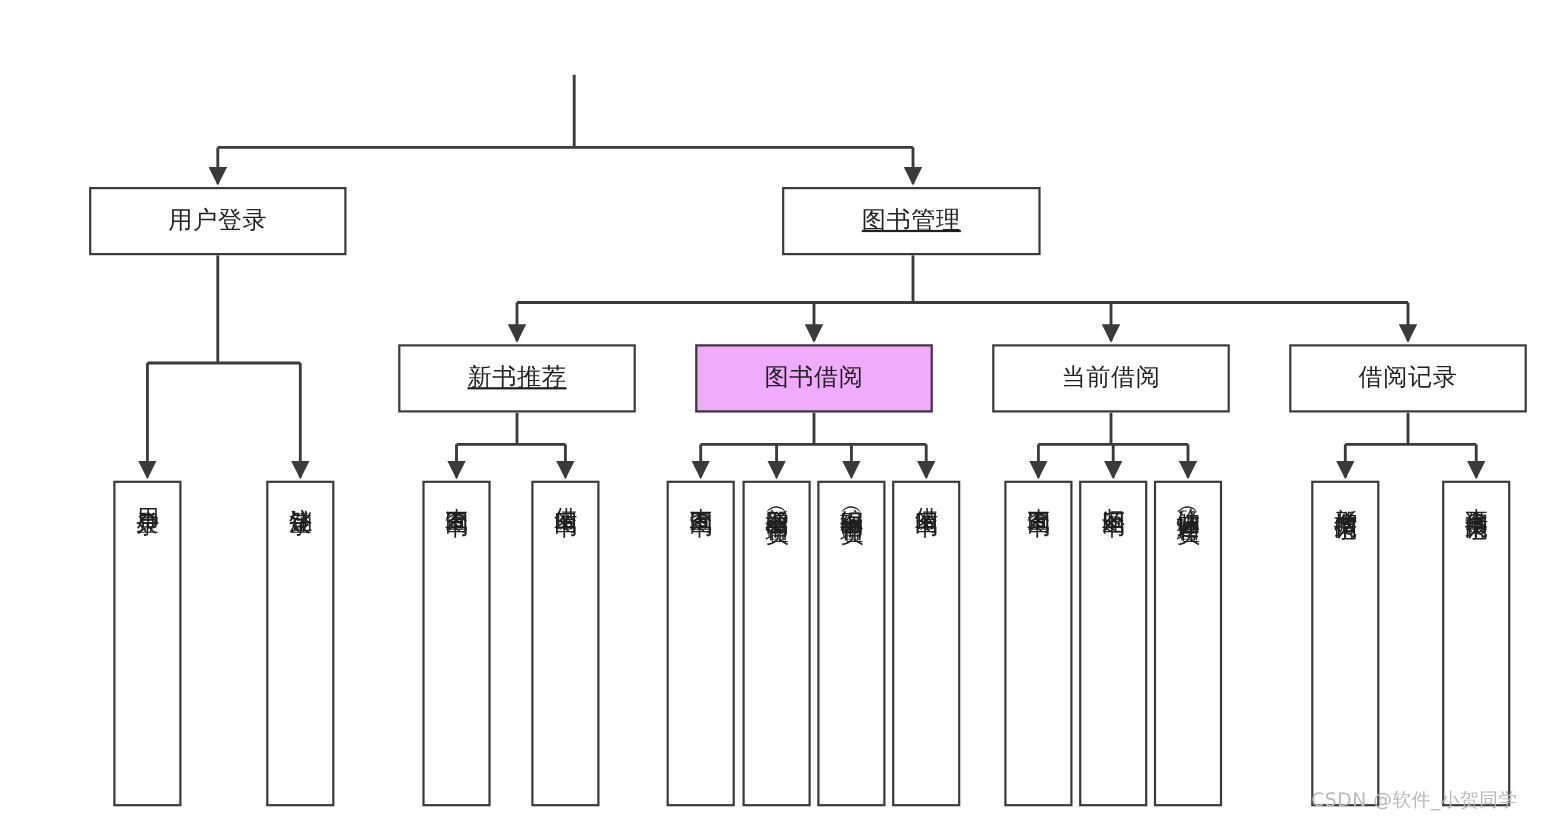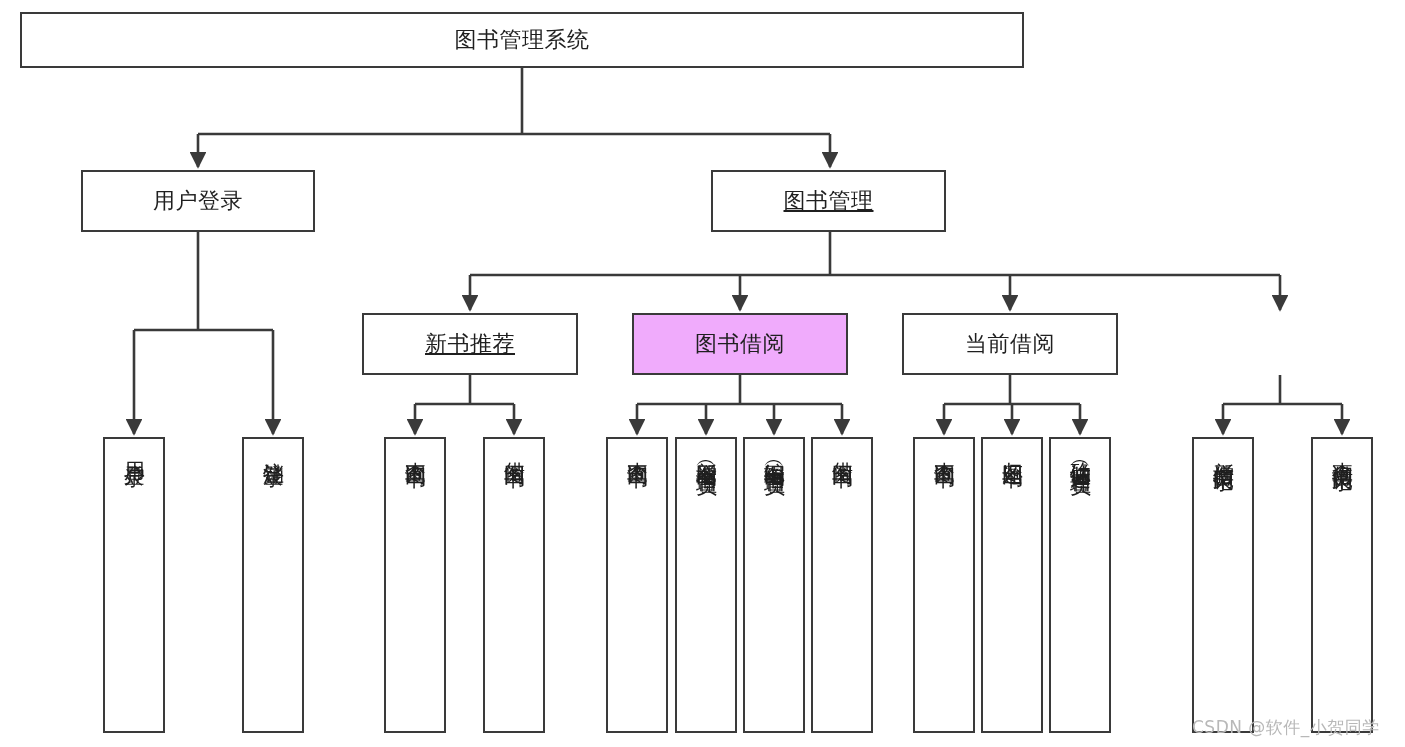--- a/index.html
+++ b/index.html
@@ -112,39 +112,39 @@
       <path d="M 1012 404 L 1012 434" marker-end="url(#arrow)"></path>
       <path d="M 1080 404 L 1080 434" marker-end="url(#arrow)"></path>
 
       <path d="M 1280 375 L 1280 404"></path>
       <path d="M 1223 404 L 1342 404"></path>
       <path d="M 1223 404 L 1223 434" marker-end="url(#arrow)"></path>
       <path d="M 1342 404 L 1342 434" marker-end="url(#arrow)"></path>
     </g>
   </svg>
 
-  <div class="node h" id="node-root" style="left: 20px; top: 12px; width: 1004px; height: 56px; border-color: rgb(58, 58, 58); background: rgb(255, 255, 255); color: rgb(31, 31, 31);">
-    <span class="node-label">图书管理系统</span>
-  </div>
 
   <div class="node h" id="node-l2-0" style="left: 81px; top: 170px; width: 234px; height: 62px; border-color: rgb(58, 58, 58); background: rgb(255, 255, 255); color: rgb(31, 31, 31);">
     <span class="node-label">用户登录</span>
   </div>
   <div class="node h" id="node-l2-1" style="left: 711px; top: 170px; width: 235px; height: 62px; border-color: rgb(58, 58, 58); background: rgb(255, 255, 255); color: rgb(31, 31, 31); text-decoration: underline;">
     <span class="node-label">图书管理</span>
   </div>
 
   <div class="node h" id="node-l3-0" style="left: 362px; top: 313px; width: 216px; height: 62px; border-color: rgb(58, 58, 58); background: rgb(255, 255, 255); color: rgb(31, 31, 31); text-decoration: underline;">
     <span class="node-label">新书推荐</span>
   </div>
   <div class="node h" id="node-l3-1" style="left: 632px; top: 313px; width: 216px; height: 62px; border-color: rgb(58, 58, 58); background: #f0abfc; color: rgb(31, 31, 31);">
     <span class="node-label">图书借阅</span>
   </div>
   <div class="node h" id="node-l3-2" style="left: 902px; top: 313px; width: 216px; height: 62px; border-color: rgb(58, 58, 58); background: rgb(255, 255, 255); color: rgb(31, 31, 31);">
     <span class="node-label">当前借阅</span>
+  </div>
+  <div class="node h" id="node-l3-3" style="left: 1172px; top: 313px; width: 216px; height: 62px; border-color: rgb(58, 58, 58); background: rgb(255, 255, 255); color: rgb(31, 31, 31);">
+    <span class="node-label">借阅记录</span>
   </div>
 
   <div class="node v" id="node-leaf-0" style="left: 103px; top: 437px; width: 62px; height: 296px; border-color: rgb(58, 58, 58); background: rgb(255, 255, 255); color: rgb(31, 31, 31);">
     <span class="node-label">用户登录</span>
   </div>
   <div class="node v" id="node-leaf-1" style="left: 242px; top: 437px; width: 62px; height: 296px; border-color: rgb(58, 58, 58); background: rgb(255, 255, 255); color: rgb(31, 31, 31);">
     <span class="node-label">注销登录</span>
   </div>
   <div class="node v" id="node-leaf-2" style="left: 384px; top: 437px; width: 62px; height: 296px; border-color: rgb(58, 58, 58); background: rgb(255, 255, 255); color: rgb(31, 31, 31);">
     <span class="node-label">查询图书</span>

